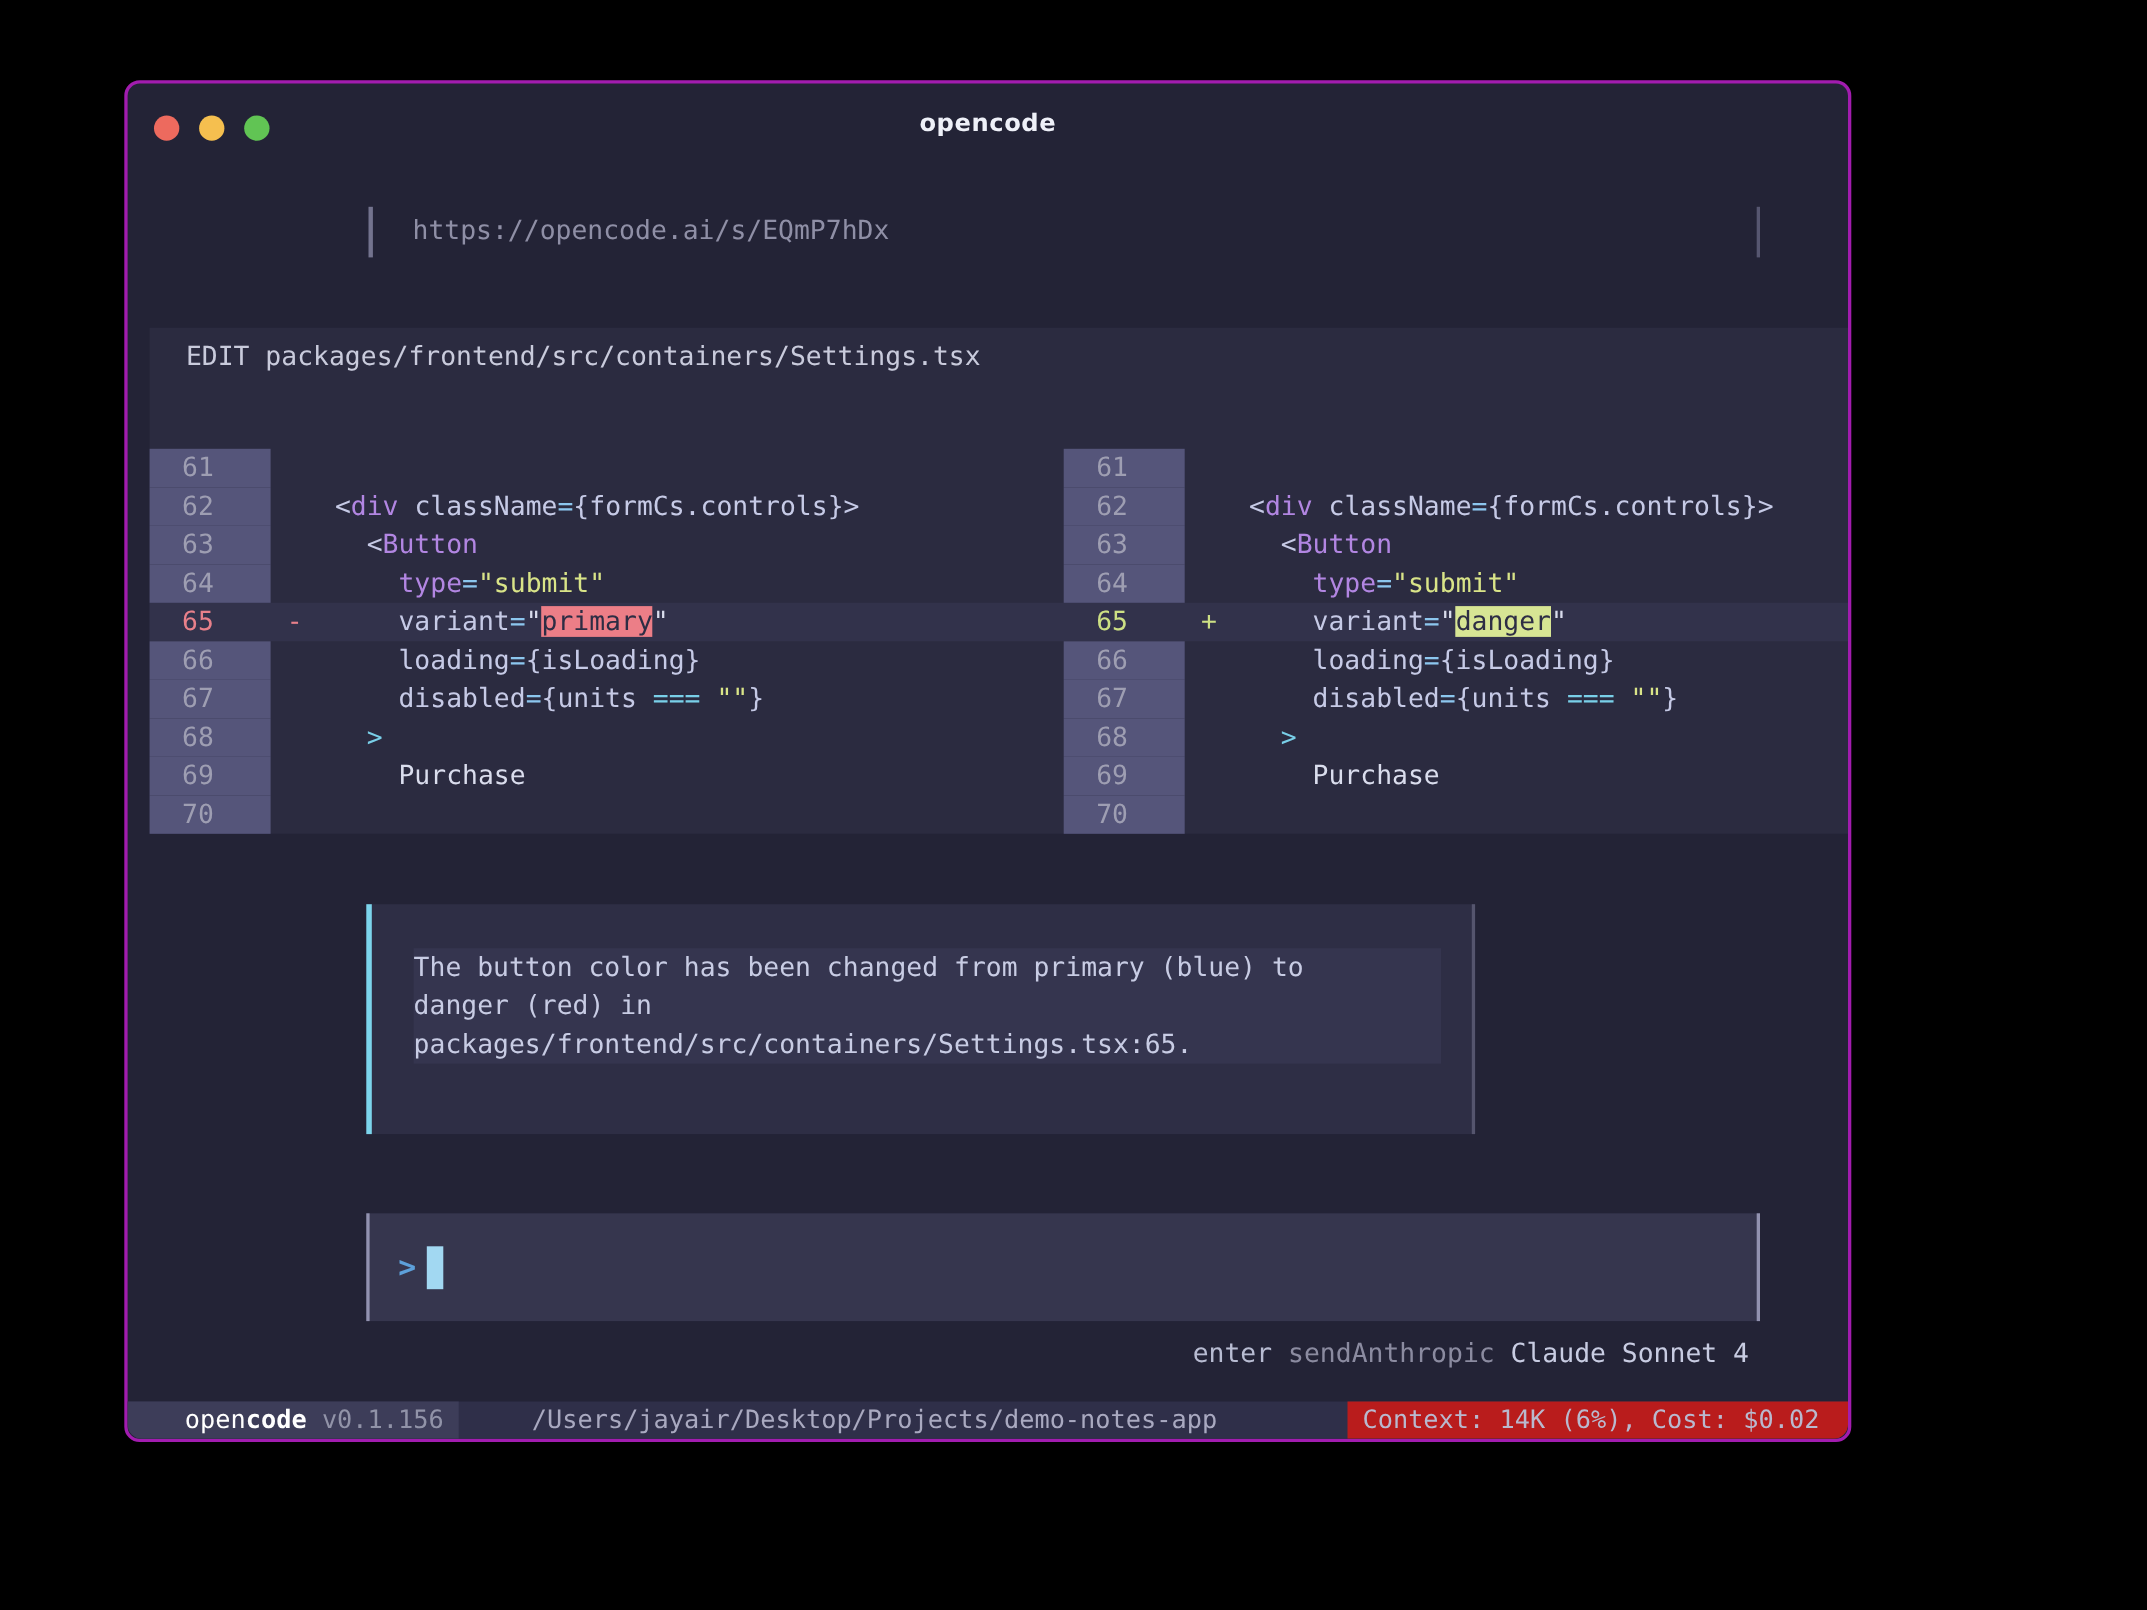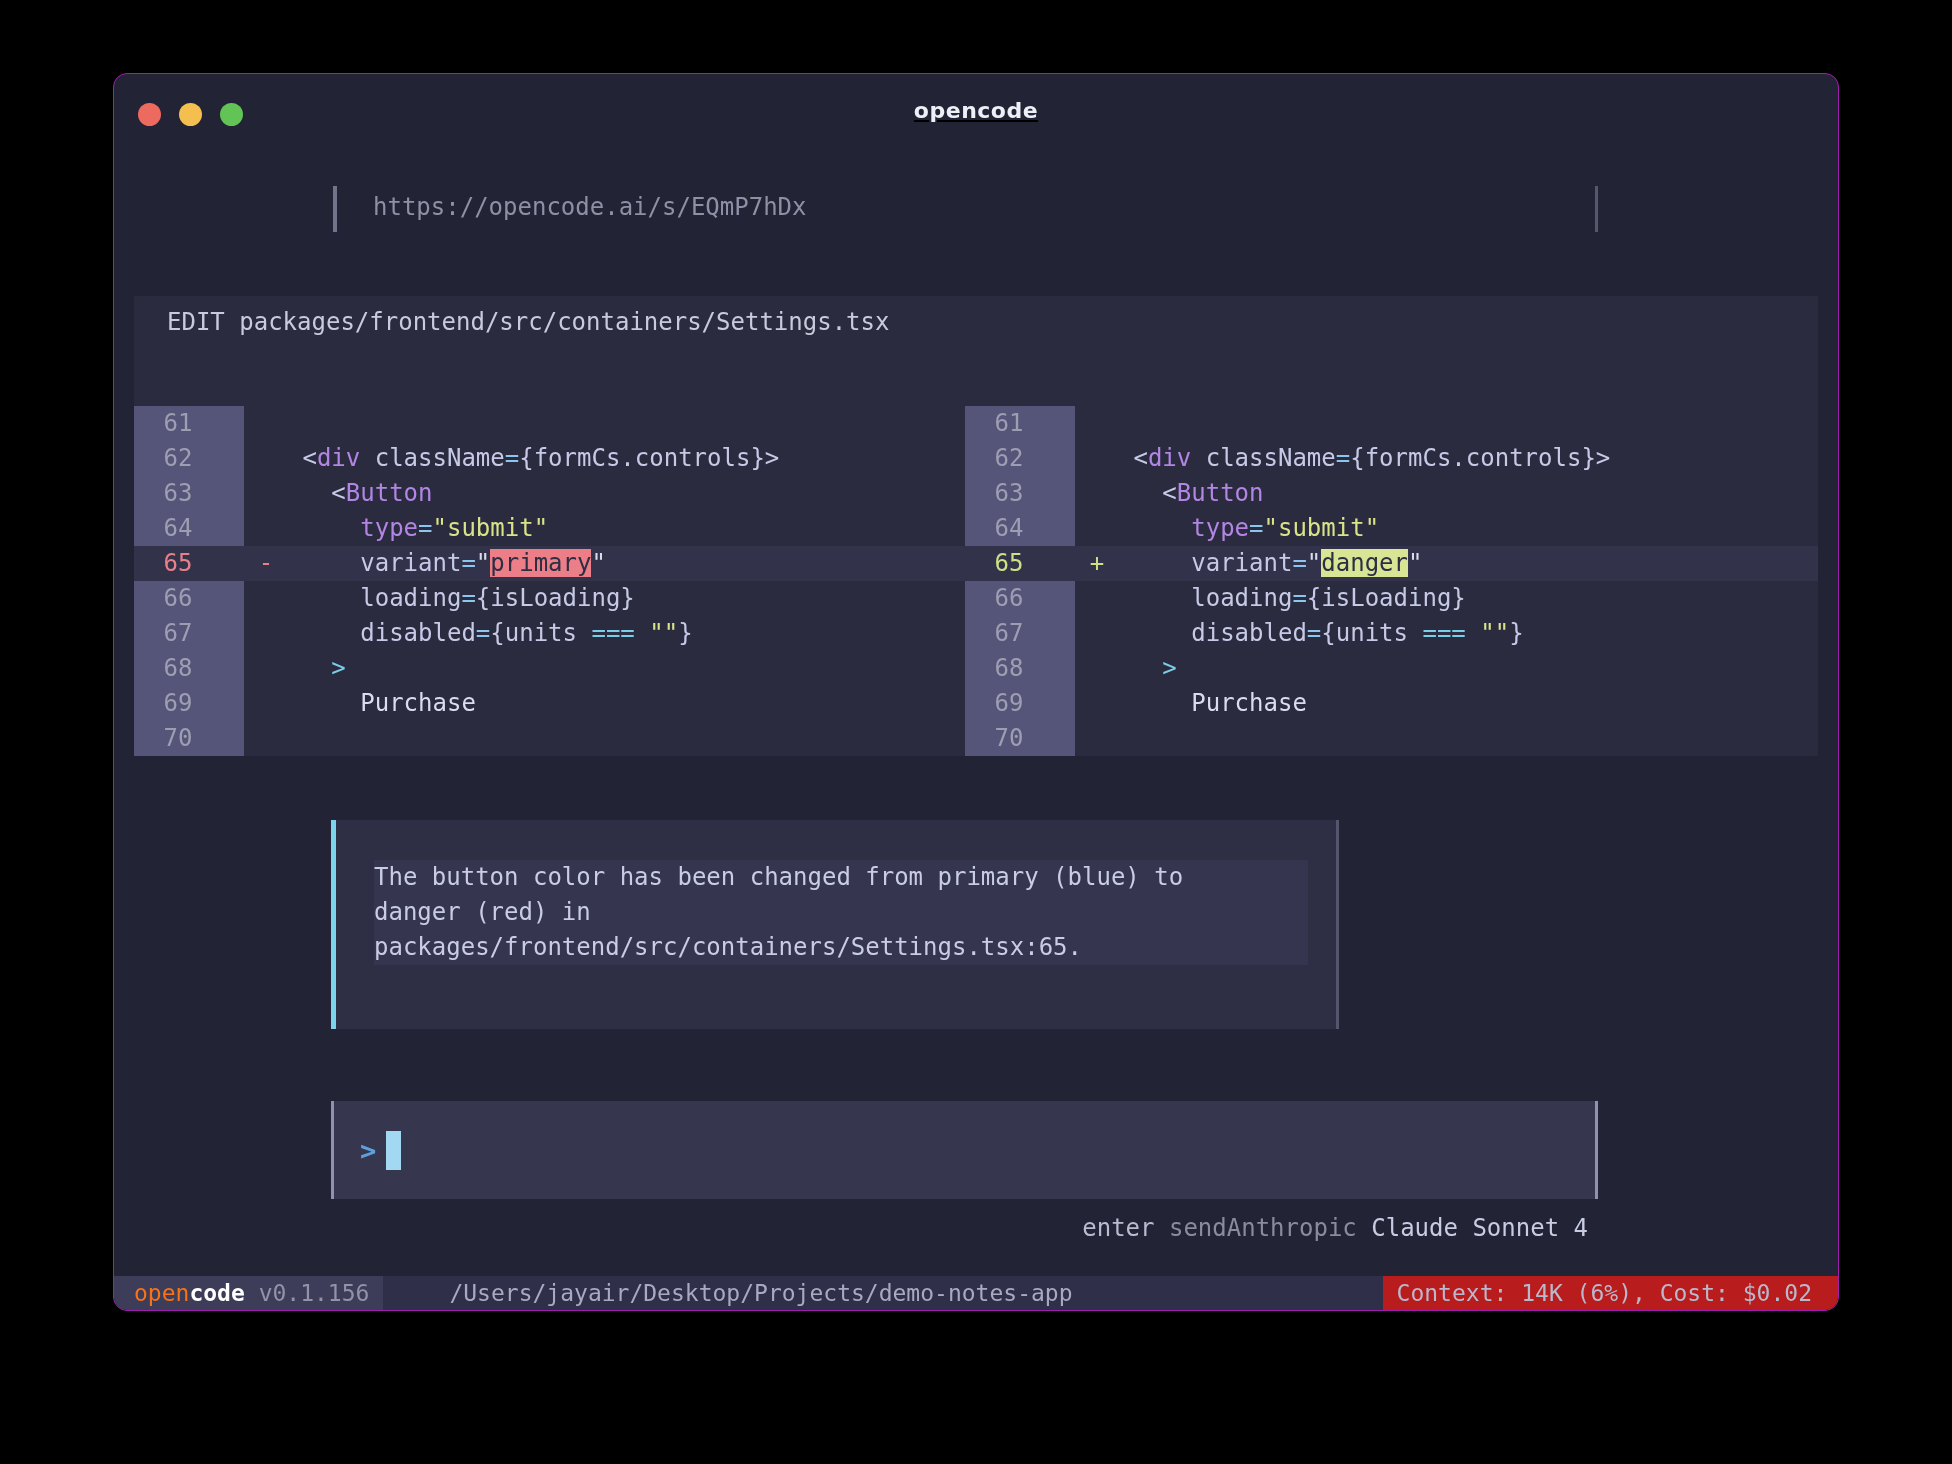--- a/index.html
+++ b/index.html
@@ -1,23 +1,23 @@
 <!DOCTYPE html>
 <html><head>
 <meta charset="utf-8">
 <style>
   html,body{margin:0;padding:0;}
   body{
     width:1952px;height:1464px;background:#000;position:relative;overflow:hidden;
     font-family:"DejaVu Sans Mono",monospace;
   }
   .window{
-    position:absolute;left:113px;top:73px;width:1726px;height:1238px;
-    background:#232336;border:1px solid #a21caf;border-radius:14px;
-    box-sizing:border-box;overflow:hidden;text-decoration:underline;
+    position:absolute;left:113px;top:73px;width:1570px;height:1238px;
+    background:#232336;border:3px solid #a21caf;border-radius:14px;
+    box-sizing:border-box;overflow:hidden;
   }
   
   .titlebar{position:relative;height:72px;}
   .lights{position:absolute;left:24px;top:29px;display:flex;gap:18px;}
   .light{width:23px;height:23px;border-radius:50%;}
   .light.red{background:#ed6a5e;}
   .light.yellow{background:#f5bf4f;}
   .light.green{background:#61c454;}
   .win-title{
     text-align:center;padding-top:24px;font-family:"DejaVu Sans",sans-serif;
@@ -89,21 +89,21 @@
   .hint-key{color:#b8bcd2;}
   .hint-dim{color:#8b8ba0;}
   .hint-model{color:#c8cce2;}
   
   .statusbar{
     position:absolute;left:0;bottom:0;width:100%;height:34px;
     display:flex;font-size:23px;line-height:34px;background:#2f2f49;
     border-radius:0 0 13px 13px;white-space:pre;
   }
   .sb-left{flex:none;background:#3d3d59;padding:0 14px 0 20px;border-radius:0 0 0 13px;}
-  .sb-open{color:#f97316;}
+  .sb-open{color:#ffffff;margin-left:32px;}
   .sb-code{color:#ffffff;font-weight:bold;}
   .sb-version{color:#9193a8;}
   .sb-path{flex:1;padding-left:66px;color:#a9a9c0;overflow:hidden;}
   .sb-right{flex:none;background:#b91c1c;padding:0 26px 0 14px;border-radius:0 0 13px 0;color:#b9b9ce;}
 </style>
 </head>
 <body>
 
 <div class="window">
 

